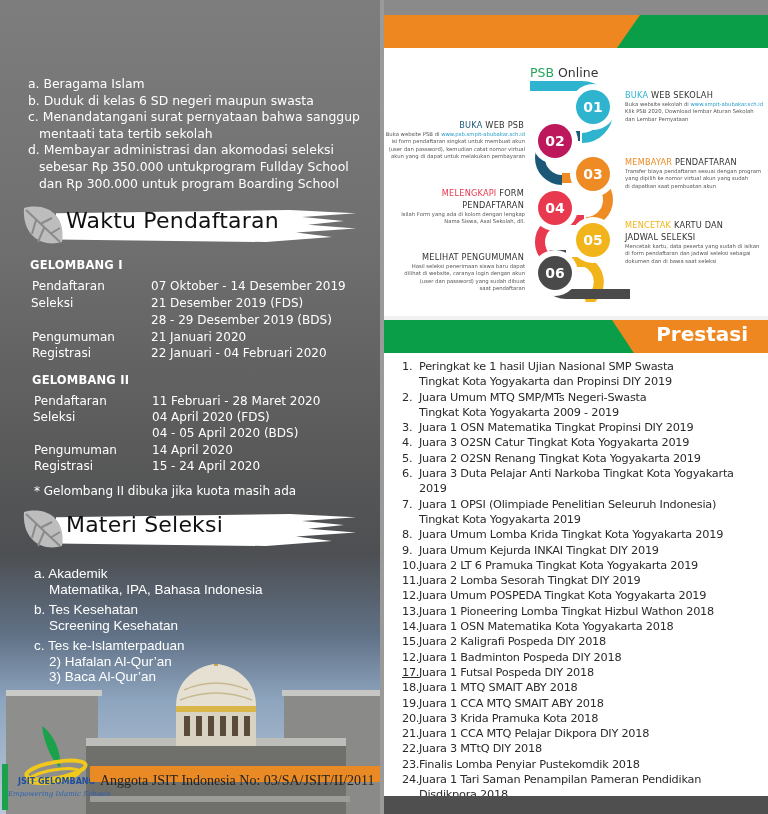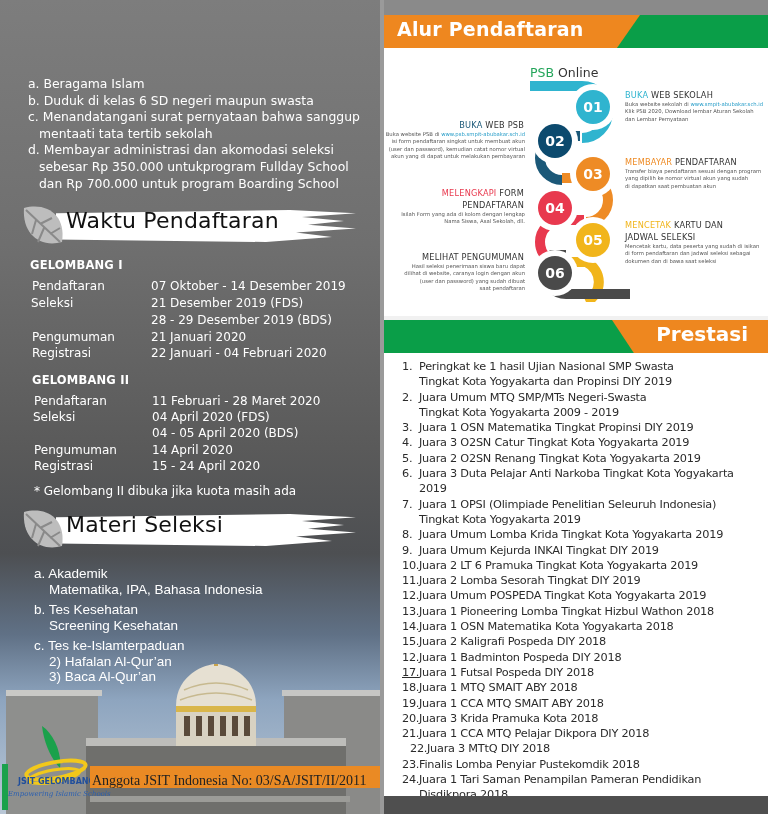--- a/index.html
+++ b/index.html
@@ -25,22 +25,22 @@
 
   .wave-h{position:absolute;left:30px;font-size:11.5px;font-weight:bold;letter-spacing:0.2px}
   .row{position:absolute;font-size:12px;white-space:nowrap}
   .note{position:absolute;left:34px;top:484px;font-size:12px}
 
   .materi{position:absolute;left:34px;top:566px;font-family:"Liberation Sans",sans-serif;font-size:13.5px;line-height:15.5px}
   .materi .sub{padding-left:15px}
 
   
   .mosque{position:absolute;left:0;top:664px;width:384px;height:150px}
-  .anggota{position:absolute;left:90px;top:766px;width:294px;height:22px;background:#ea8a24;
-    color:#222;font-family:"Liberation Serif",serif;font-size:14px;line-height:30px;padding-left:2px;white-space:nowrap}
+  .anggota{position:absolute;left:90px;top:766px;width:294px;height:16px;background:#ea8a24;
+    color:#222;font-family:"Liberation Serif",serif;font-size:14px;line-height:30px;padding-left:10px;white-space:nowrap}
   .logo{position:absolute;left:2px;top:724px;width:88px;height:86px}
   .logo-txt{position:absolute;left:18px;top:777px;font-size:8px;font-weight:bold;color:#1f4e9c;font-family:"DejaVu Sans",sans-serif}
   .logo-tag{position:absolute;left:8px;top:790px;font-size:7px;font-style:italic;color:#2a5fb0;font-family:"DejaVu Serif",serif}
 
   
   .right{position:absolute;left:384px;top:0;width:384px;height:814px;background:#fff;overflow:hidden}
   .topbar{position:absolute;left:0;top:0;width:384px;height:15px;background:#8a8a8a}
   .alur-bar{position:absolute;left:0;top:15px;width:384px;height:33px;background:#0a9e48}
   .alur-orange{position:absolute;left:0;top:15px;width:256px;height:33px;background:#ee871f;
     clip-path:polygon(0 0,100% 0,91% 100%,0 100%)}
@@ -78,21 +78,21 @@
 <div class="left">
 
 
   <div class="req">
     <div class="it">a. Beragama Islam</div>
     <div class="it">b. Duduk di kelas 6 SD negeri maupun swasta</div>
     <div class="it">c. Menandatangani surat pernyataan bahwa sanggup</div>
     <div class="cont">mentaati tata tertib sekolah</div>
     <div class="it">d. Membayar administrasi dan akomodasi seleksi</div>
     <div class="cont">sebesar Rp 350.000 untukprogram Fullday School</div>
-    <div class="cont">dan Rp 700.000 untuk program Boarding School</div>
+    <div class="cont">dan Rp 300.000 untuk program Boarding School</div>
   </div>
 
   <div class="brush" style="top:202px">
     <div class="stroke"></div>
     <svg class="leaf" viewBox="0 0 50 48">
       <path d="M6 6 C30 0 48 14 44 40 C22 46 4 32 6 6Z" fill="#bdbdbd"></path>
       <path d="M8 8 L42 40 M18 18 L14 32 M26 26 L20 40 M22 22 L34 16 M32 32 L42 26" stroke="#8a8a8a" stroke-width="2" fill="none"></path>
     </svg>
     <div class="title">Waktu Pendaftaran</div>
   </div>
@@ -175,42 +175,41 @@
   <div class="logo-tag">Empowering Islamic Schools</div>
 
   <div class="anggota">Anggota JSIT Indonesia No: 03/SA/JSIT/II/2011</div>
   <div class="left-edge"></div>
 </div>
 
 <div class="right">
   <div class="topbar"></div>
   <div class="alur-bar"></div>
   <div class="alur-orange"></div>
-  <div class="alur-title">Alur Pendaftaran</div>
 
   <div class="psb">
     <span class="g">PSB</span><span> Online</span>
   </div>
 
   <svg style="position:absolute;left:136px;top:80px" width="110" height="222" viewBox="0 0 110 222">
     <path d="M10 6 L62 6 A26 26 0 0 1 62 58" stroke="#2fb4cf" stroke-width="10" fill="none"></path>
     <path d="M60 56 L42 56 A22 22 0 0 0 42 100" stroke="#1b5878" stroke-width="10" fill="none"></path>
     <path d="M42 98 L66 98 A22 22 0 0 1 66 142" stroke="#ee8b25" stroke-width="10" fill="none"></path>
     <path d="M64 140 L42 140 A22 22 0 0 0 42 184" stroke="#e8394e" stroke-width="10" fill="none"></path>
     <path d="M42 182 L66 182 A22 22 0 0 1 66 222" stroke="#f1b51b" stroke-width="10" fill="none"></path>
   </svg>
   <svg style="position:absolute;left:146px;top:250px" width="100" height="50" viewBox="0 0 100 50">
     <path d="M36 0 A22 22 0 0 0 36 44 L100 44" stroke="#4a4a4a" stroke-width="10" fill="none"></path>
   </svg>
 
   <div class="circ" style="left:186px;top:84px">
       <div class="inner" style="background:#2fb4cf">01</div>
     </div>
   <div class="circ" style="left:148px;top:118px">
-      <div class="inner" style="background:#0c4a6e">02</div>
+      <div class="inner" style="background:#be185d">02</div>
     </div>
   <div class="circ" style="left:186px;top:151px">
       <div class="inner" style="background:#ee8b25">03</div>
     </div>
   <div class="circ" style="left:148px;top:185px">
       <div class="inner" style="background:#e8394e">04</div>
     </div>
   <div class="circ" style="left:186px;top:217px">
       <div class="inner" style="background:#f1b51b">05</div>
     </div>
@@ -346,21 +345,21 @@
       </div>
       <div class="pi">
         <span class="num" style="width: 17px;">20.</span>
         <span class="txt">Juara 3 Krida Pramuka Kota 2018</span>
       </div>
       <div class="pi">
         <span class="num" style="width: 17px;">21.</span>
         <span class="txt">Juara 1 CCA MTQ Pelajar Dikpora DIY 2018</span>
       </div>
       <div class="pi">
-        <span class="num" style="width: 17px; margin-left: 8px;">22.</span>
+        <span class="num" style="width: 17px;">22.</span>
         <span class="txt">Juara 3 MTtQ DIY 2018</span>
       </div>
       <div class="pi">
         <span class="num" style="width: 17px;">23.</span>
         <span class="txt">Finalis Lomba Penyiar Pustekomdik 2018</span>
       </div>
       <div class="pi">
         <span class="num" style="width: 17px;">24.</span>
         <span class="txt">Juara 1 Tari Saman Penampilan Pameran Pendidikan</span>
       </div>

